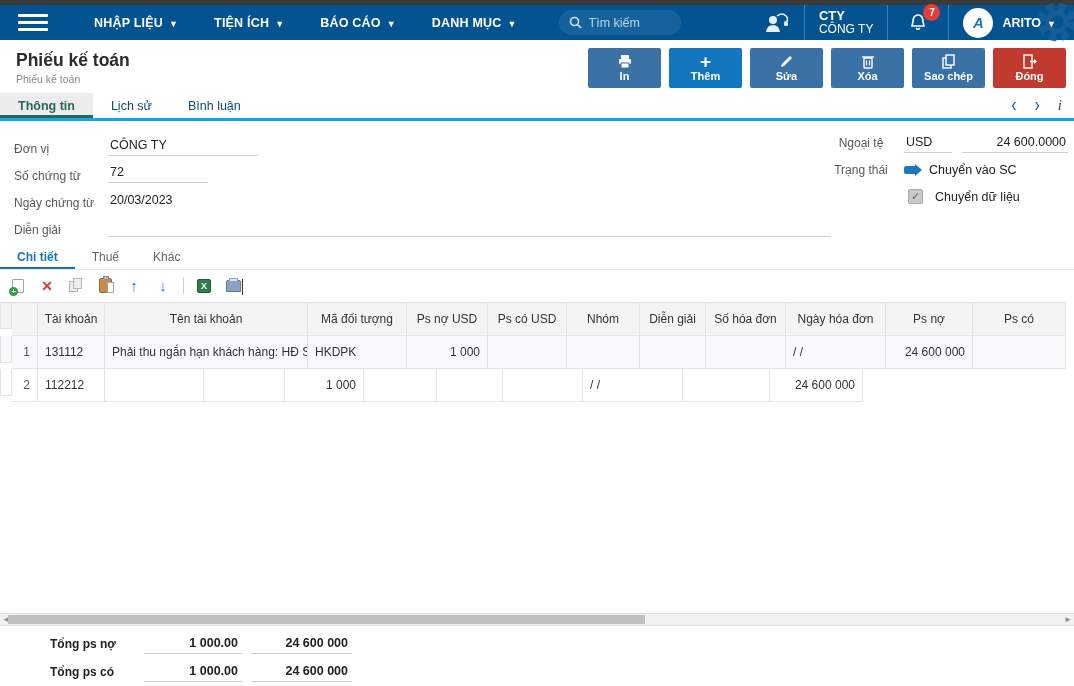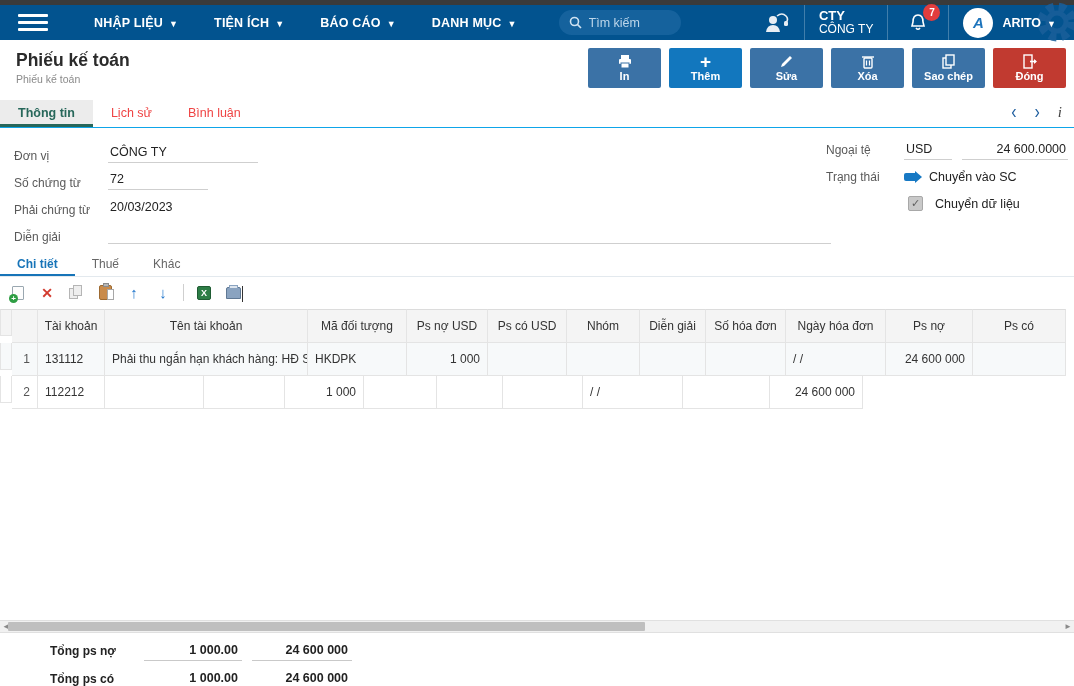--- a/index.html
+++ b/index.html
@@ -40,37 +40,37 @@
   .page-subtitle { font-size:10.5px; color:#8a8a8a; margin-top:2px; }
   .action-buttons { margin-left:auto; display:flex; gap:8px; }
   .btn { width:73px; height:40px; background:#3b72a6; color:#fff; display:flex; flex-direction:column;
     align-items:center; justify-content:center; gap:1px; border-radius:2px; cursor:pointer; }
   .btn .lbl { font-size:11px; font-weight:bold; }
   .btn.add { background:#1277be; }
   .btn.close { background:#c13a30; }
   .btn .plus { font-size:19px; line-height:14px; font-weight:bold; }
 
   
-  .tabs-row { position:relative; display:flex; border-bottom:1px solid #0ea5e9; height:28px; margin-top:8px; }
-  .tab { padding:0 18px; line-height:27px; font-size:12.5px; color:#ef4444; cursor:pointer; }
+  .tabs-row { position:relative; display:flex; border-bottom:3px solid #0ea5e9; height:28px; margin-top:1px; }
+  .tab { padding:0 18px; line-height:27px; font-size:12.5px; color:#0c4a6e; cursor:pointer; }
   .tab.active { background:#ececec; color:#27675a; font-weight:bold; border-bottom:3px solid #27675a; }
   .tabs-right { position:absolute; right:12px; top:3px; display:flex; align-items:center; gap:18px; }
   .chev { color:#1d5d9e; font-size:16px; cursor:pointer; transform:scaleY(1.25); display:inline-block; }
   .info-i { font-family:"Liberation Serif", serif; font-style:italic; font-size:15px; color:#444; cursor:pointer; }
 
   
   .form-area { position:relative; height:126px; padding-top:8px; }
   .form-row { display:flex; align-items:flex-end; height:27px; }
   .form-label { width:108px; padding-left:14px; font-size:12px; color:#595959; }
   .form-value { font-size:12.5px; color:#222; border-bottom:1px solid #cfcfcf; padding:2px 2px 3px 2px; }
   .form-value.noline { border-bottom:none; }
   .w-donvi { width:150px; } .w-soct { width:100px; } .w-ngay { width:120px; } .w-diengiai { width:723px; }
   .form-right { position:absolute; left:826px; top:8px; width:246px; }
   .fr-row { display:flex; align-items:center; height:27px; }
-  .fr-label { width:70px; text-align:left; font-size:12px; color:#595959; margin-right:8px; }
+  .fr-label { width:70px; text-align:center; font-size:12px; color:#595959; margin-right:8px; }
   .fr-val { font-size:12.5px; color:#222; border-bottom:1px solid #cfcfcf; padding:2px 2px 3px 2px; }
   .w-usd { width:48px; margin-right:10px; } .w-rate { width:106px; text-align:right; }
   .status-arrow { display:inline-flex; align-items:center; margin-right:7px; }
   .status-arrow .bar { width:11px; height:8px; background:#1779c4; border-radius:2px 0 0 2px; }
   .status-arrow .head { width:0; height:0; border-top:6px solid transparent; border-bottom:6px solid transparent; border-left:7px solid #1779c4; }
   .status-text { font-size:12.5px; color:#222; }
   .checkbox { width:15px; height:15px; background:#c9c9c9; border:1px solid #a8a8a8; border-radius:2px;
     display:flex; align-items:center; justify-content:center; font-size:11px; color:#5e5e5e; margin-left:82px; margin-right:12px; cursor:pointer; }
   .cb-label { font-size:12.5px; color:#222; }
 
@@ -290,21 +290,21 @@
 <div class="form-area">
   <div class="form-row">
     <div class="form-label">Đơn vị</div>
     <div class="form-value w-donvi">CÔNG TY</div>
   </div>
   <div class="form-row">
     <div class="form-label">Số chứng từ</div>
     <div class="form-value w-soct">72</div>
   </div>
   <div class="form-row">
-    <div class="form-label">Phải chứng từ</div>
+    <div class="form-label">Ngày chứng từ</div>
     <div class="form-value w-ngay noline">20/03/2023</div>
   </div>
   <div class="form-row">
     <div class="form-label">Diễn giải</div>
     <div class="form-value w-diengiai"></div>
   </div>
 
   <div class="form-right">
     <div class="fr-row">
       <div class="fr-label">Ngoại tệ</div>

